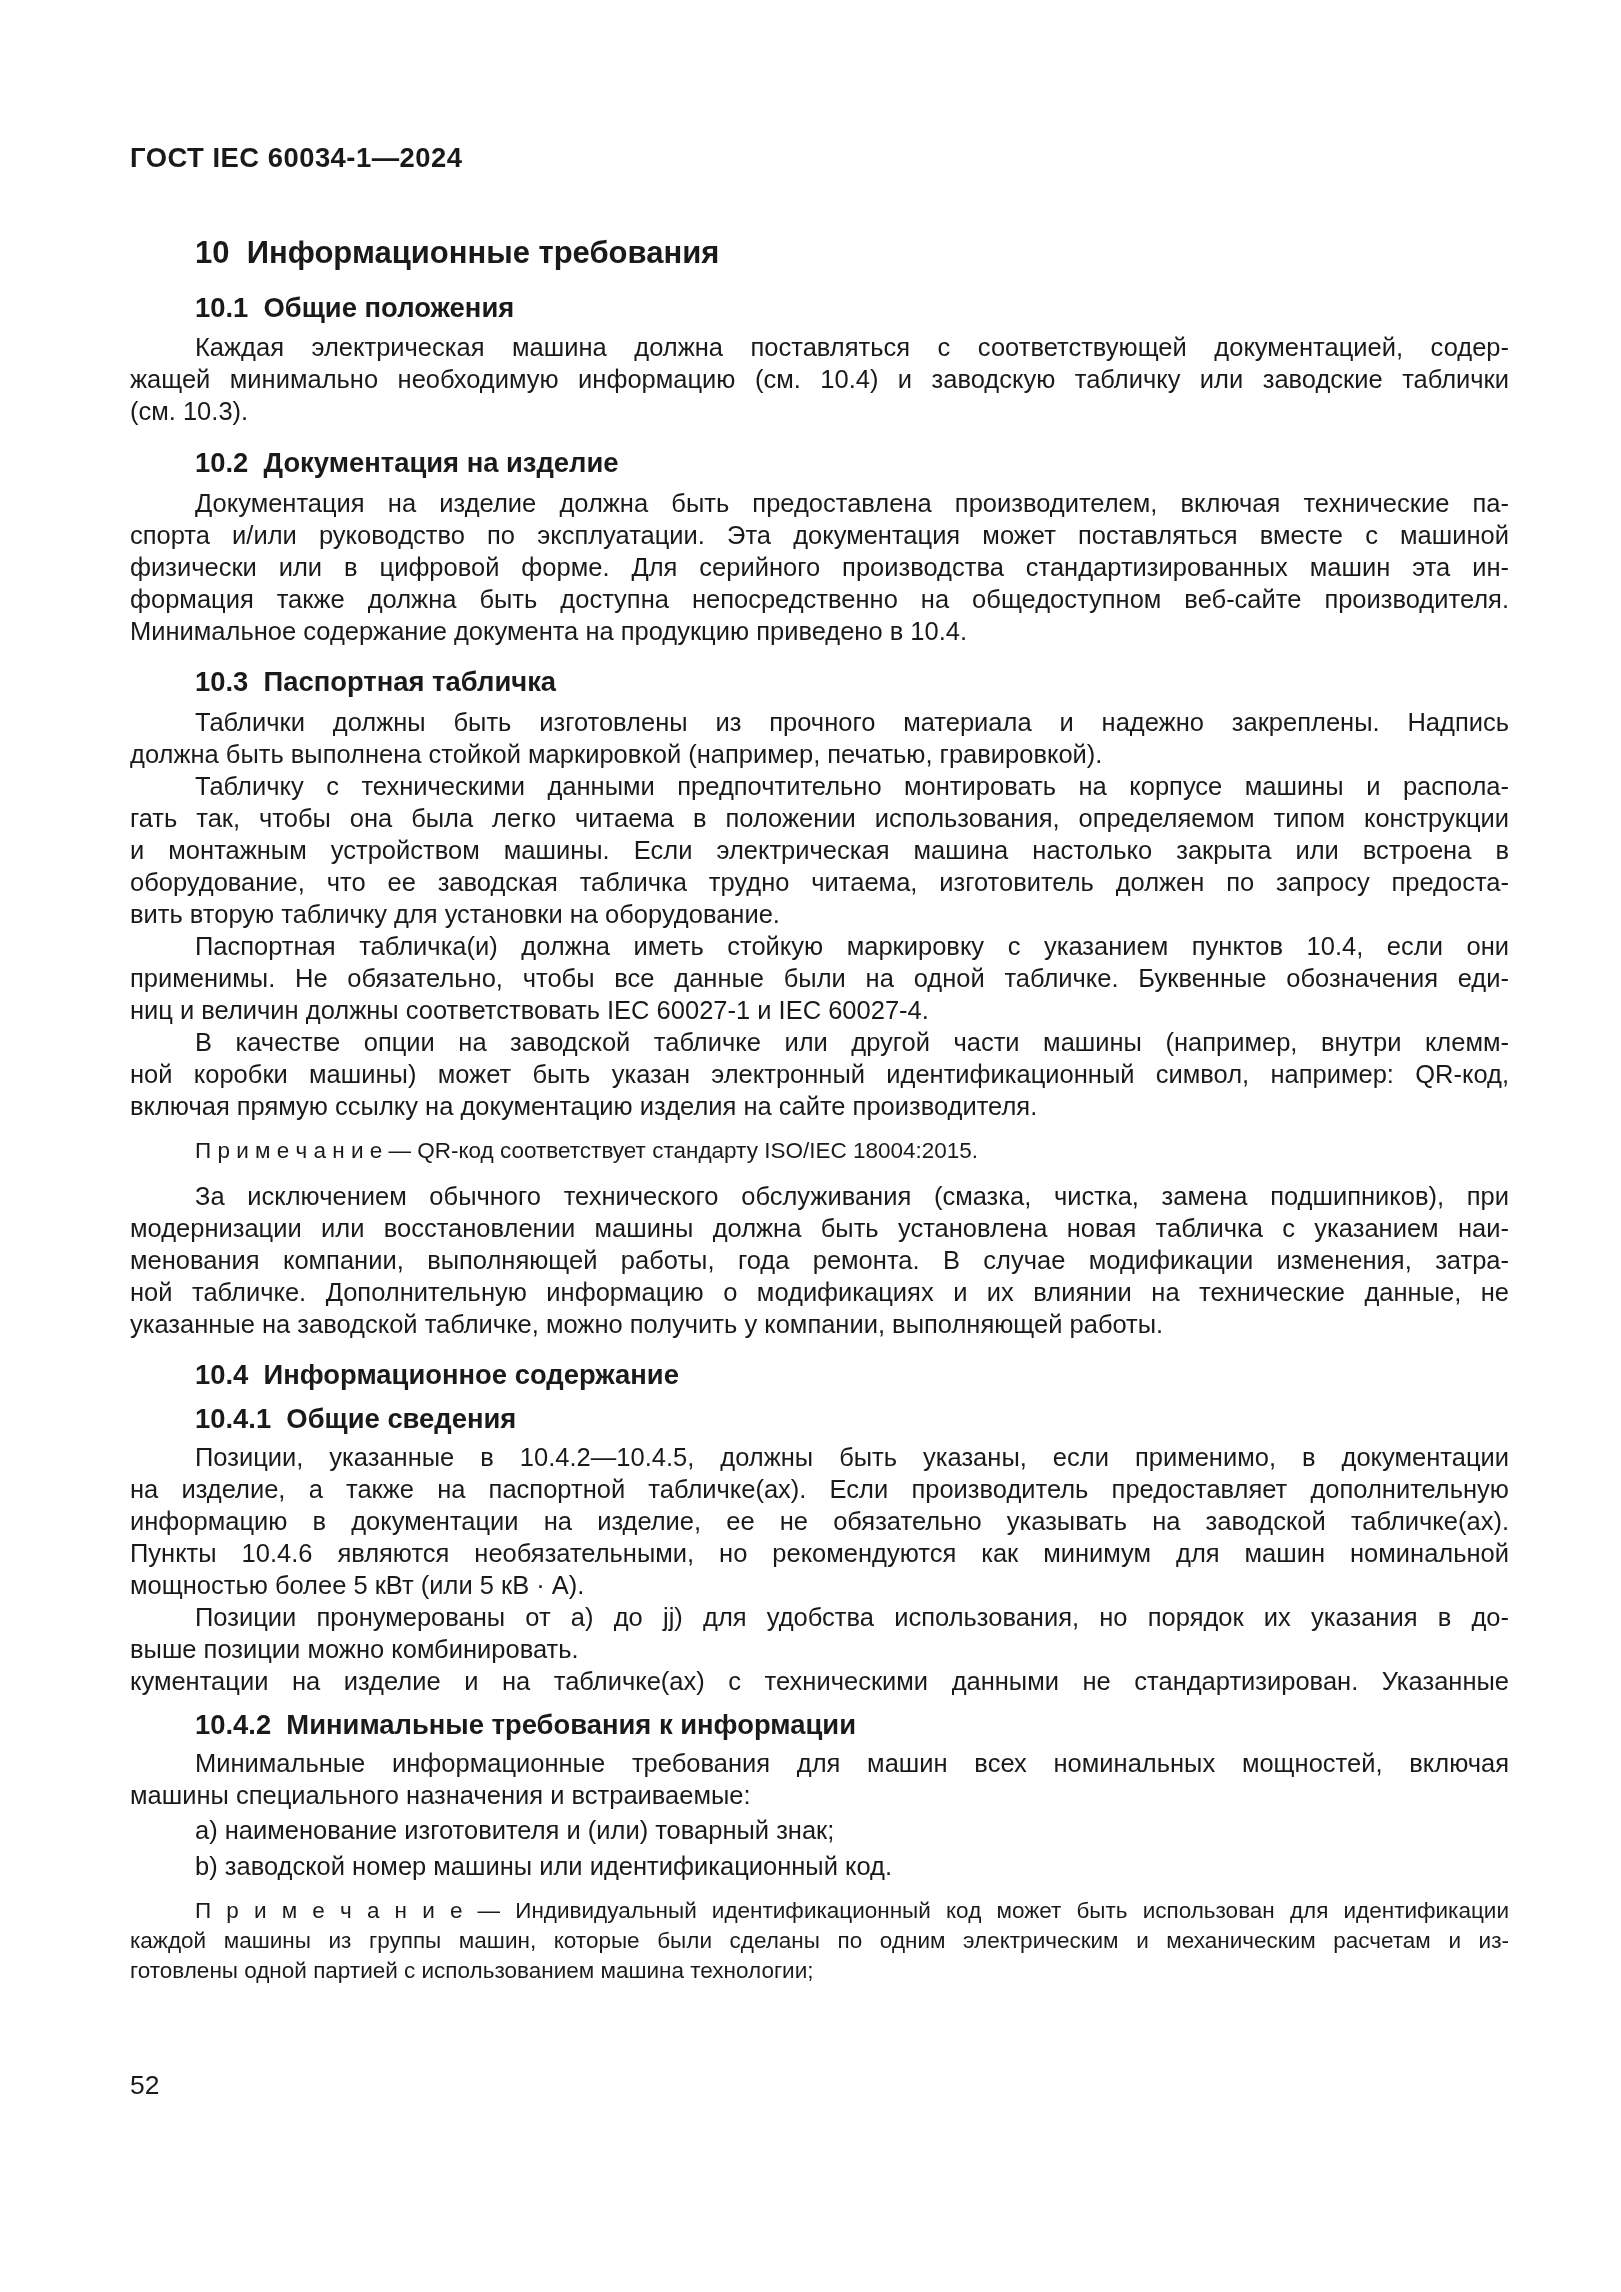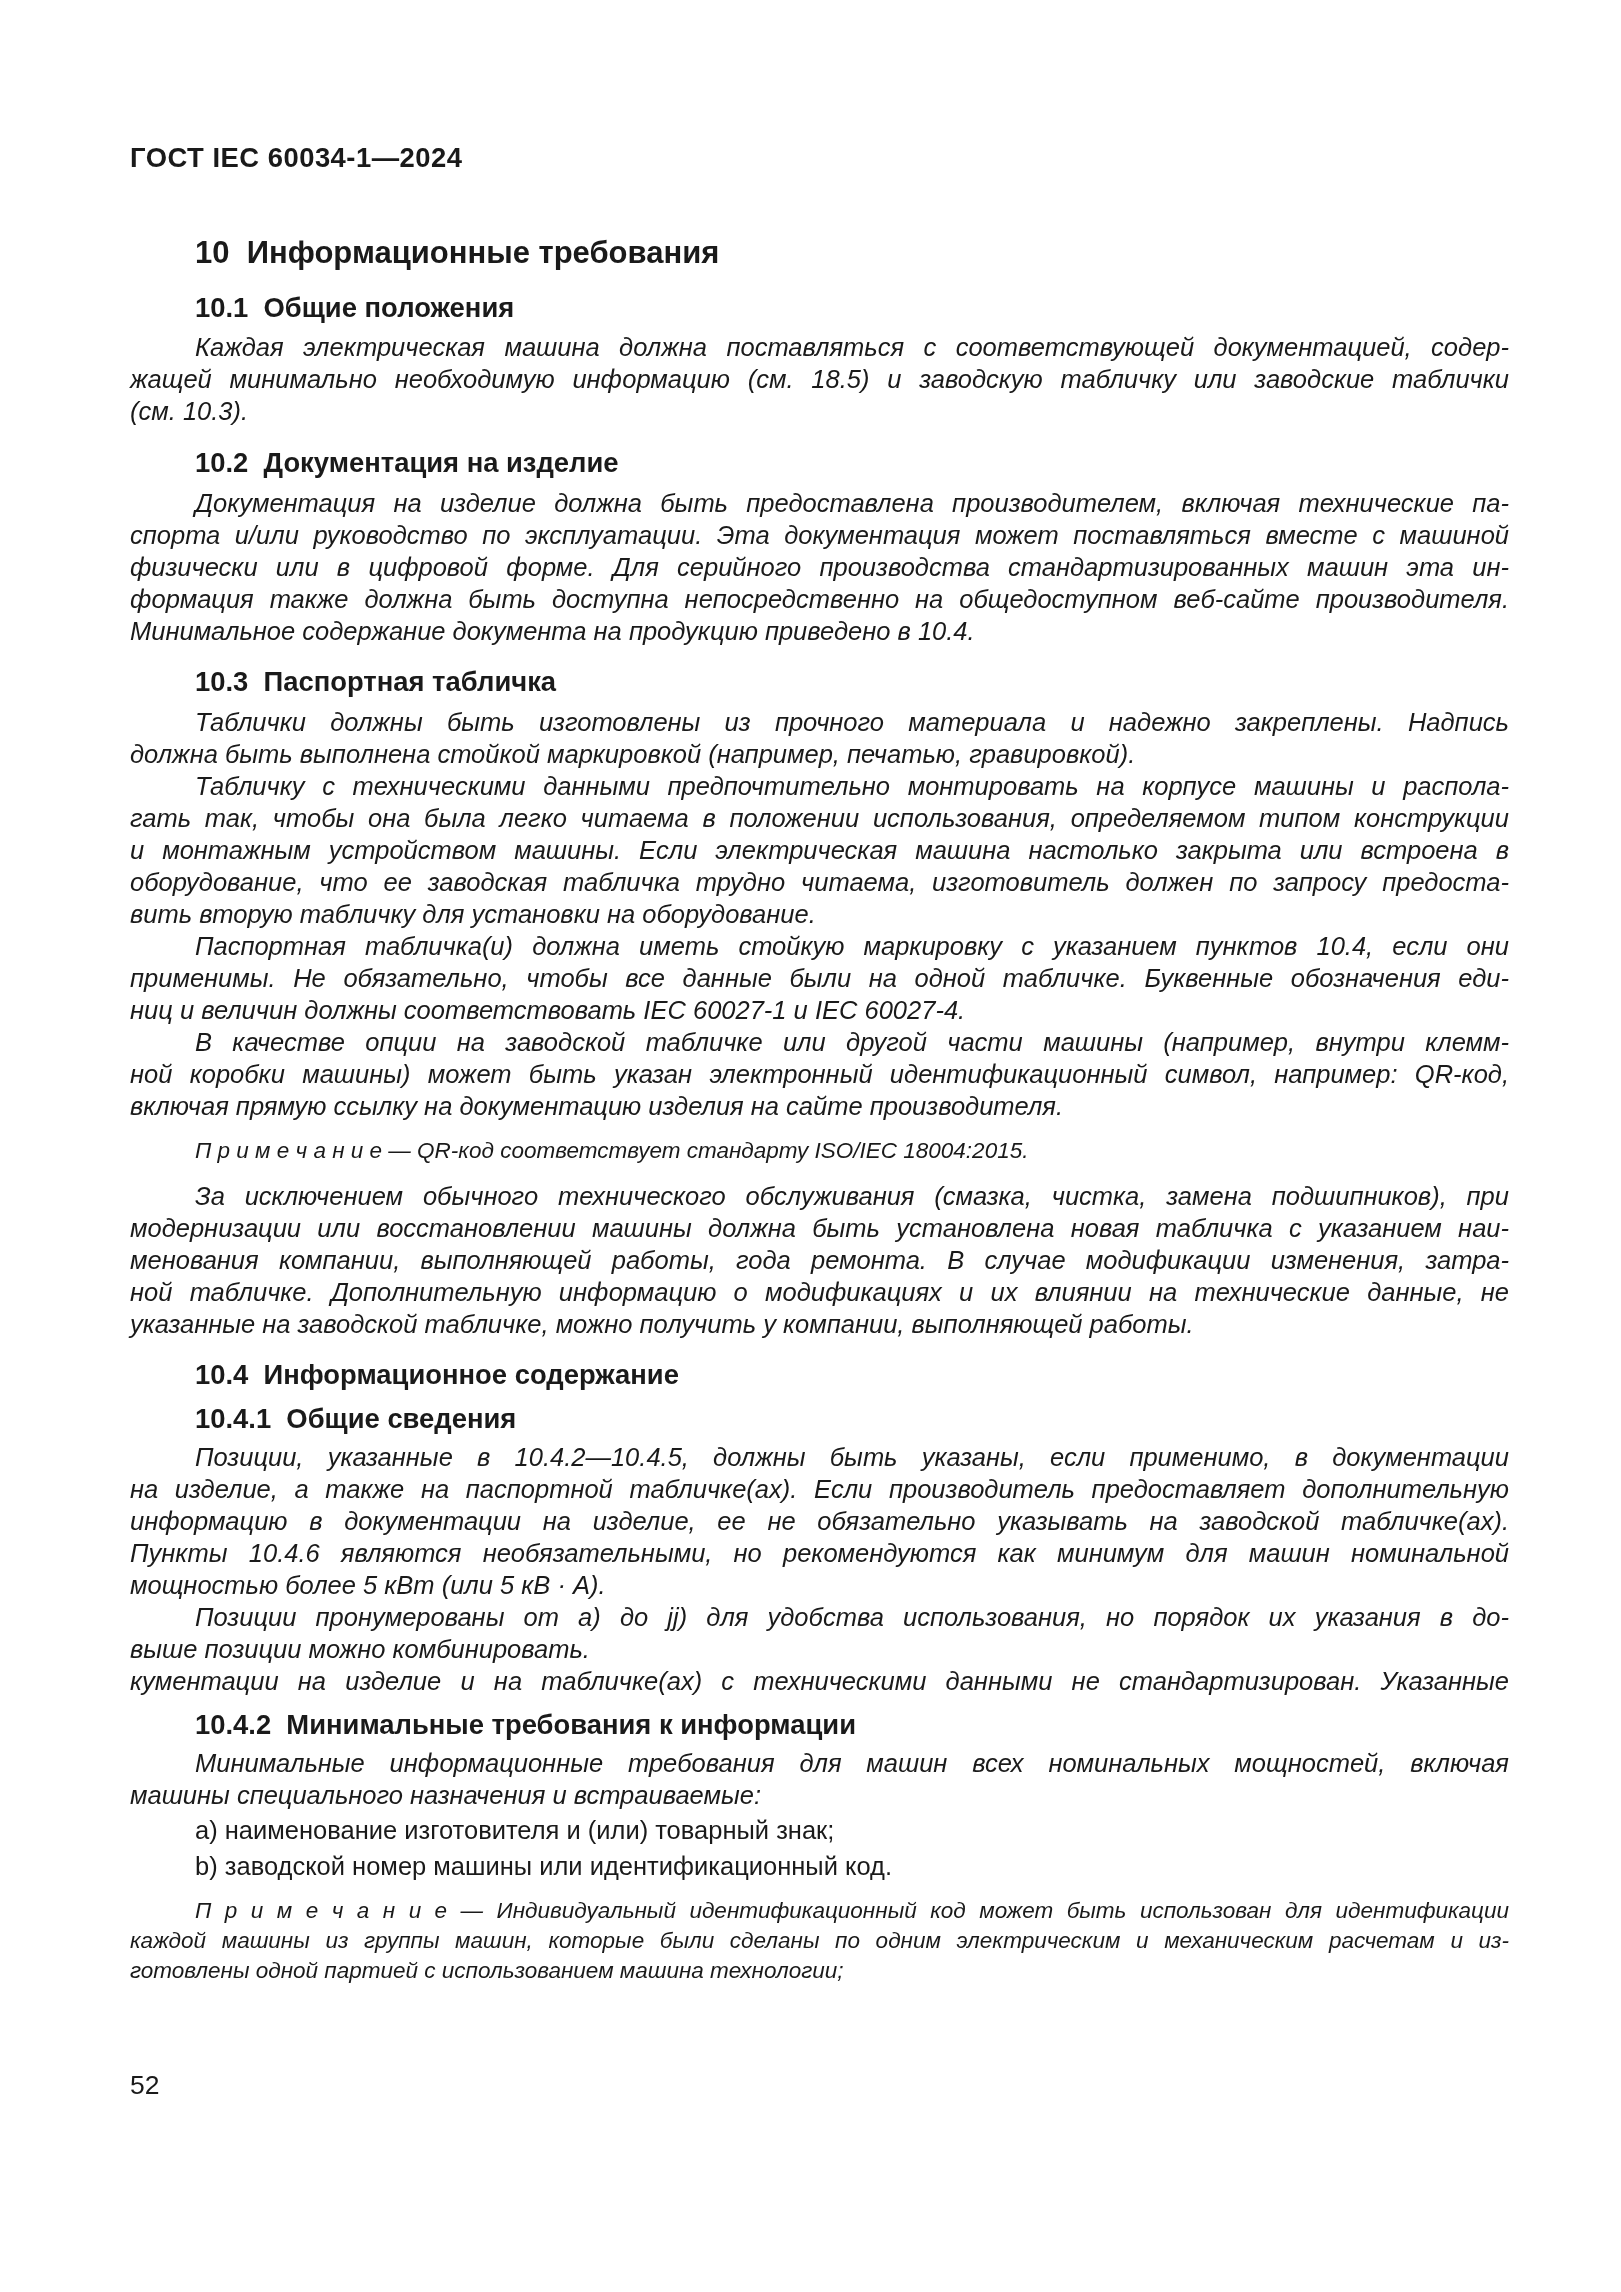--- a/index.html
+++ b/index.html
@@ -49,21 +49,20 @@
     line-height: 32px;
     margin: 11.8px 0 5.9px 0;
   }
   .para {
     font-size: 25.5px;
     line-height: 32px;
   }
   .line {
     text-align: justify;
     text-align-last: justify;
-    font-style: italic;
     -moz-text-align-last: justify;
   }
   .line.first {
     text-indent: 65px;
   }
   .line.last {
     text-align-last: left;
     -moz-text-align-last: left;
   }
   .note {
@@ -88,21 +87,21 @@
 <body>
 
 <div class="page">
   <div class="content">
     <div class="running-header">ГОСТ IEC 60034-1—2024</div>
     <div>
         <div class="head h1">10  Информационные требования</div>
         <div class="head h2">10.1  Общие положения</div>
         <div class="para">
           <div class="line first">Каждая электрическая машина должна поставляться с соответствующей документацией, содер-</div>
-          <div class="line">жащей минимально необходимую информацию (см. 18.5) и заводскую табличку или заводские таблички</div>
+          <div class="line">жащей минимально необходимую информацию (см. 10.4) и заводскую табличку или заводские таблички</div>
           <div class="line last">(см. 10.3).</div>
         </div>
         <div class="head h2">10.2  Документация на изделие</div>
         <div class="para">
           <div class="line first">Документация на изделие должна быть предоставлена производителем, включая технические па-</div>
           <div class="line">спорта и/или руководство по эксплуатации. Эта документация может поставляться вместе с машиной</div>
           <div class="line">физически или в цифровой форме. Для серийного производства стандартизированных машин эта ин-</div>
           <div class="line">формация также должна быть доступна непосредственно на общедоступном веб-сайте производителя.</div>
           <div class="line last">Минимальное содержание документа на продукцию приведено в 10.4.</div>
         </div>

